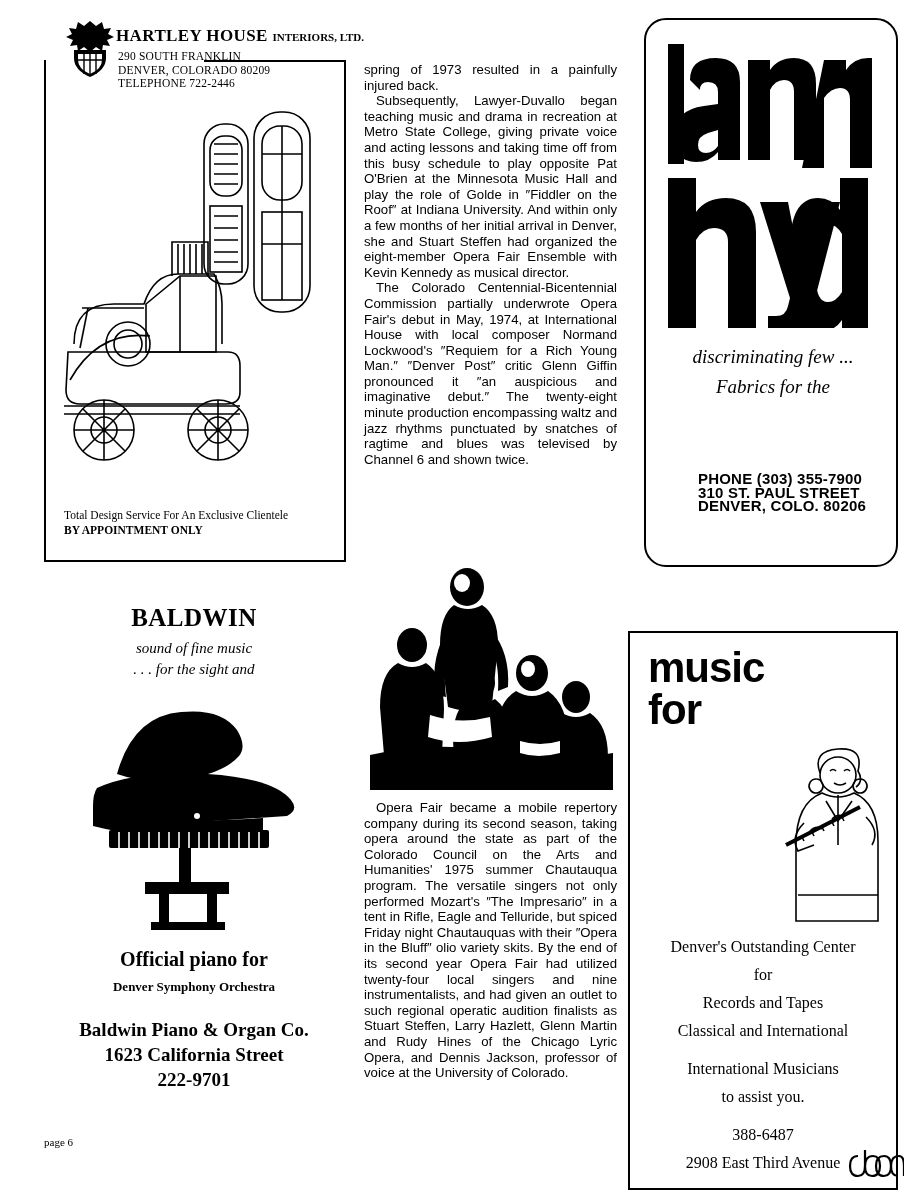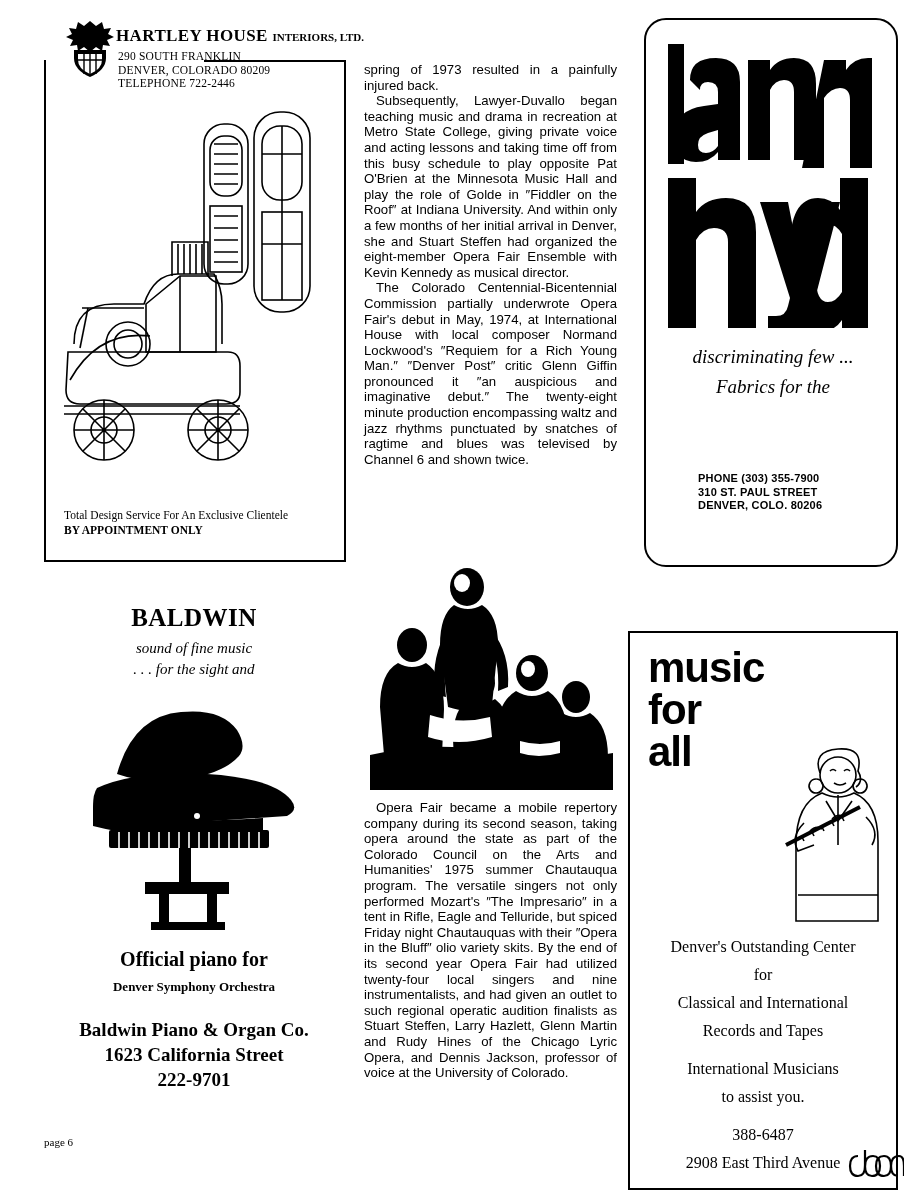--- a/index.html
+++ b/index.html
@@ -96,21 +96,21 @@
     border:2px solid #000;border-radius:22px;
   }
   .annhyde .logo{position:absolute;left:18px;top:18px;width:210px;height:290px;}
   .annhyde .fab{
     position:absolute;left:22px;top:322px;width:210px;
     font-family:"Liberation Serif", serif;font-style:italic;font-size:19px;line-height:30px;
     text-align:center;
   }
   .annhyde .contact{
     position:absolute;left:52px;top:452px;width:190px;
-    font-size:11px;line-height:13.5px;font-weight:bold;letter-spacing:.2px;
+    font-size:15px;line-height:13.5px;font-weight:bold;letter-spacing:.2px;
   }
 
   
   .mfa{
     position:absolute;left:628px;top:588px;width:266px;height:555px;
     border:2px solid #000;
     margin-top:43px;
   }
   .mfa .bigtype{
     position:absolute;left:18px;top:14px;width:130px;
@@ -316,21 +316,20 @@
       <div>PHONE (303)  355-7900</div>
       <div>310 ST. PAUL STREET</div>
       <div>DENVER, COLO. 80206</div>
     </div>
   </div>
 
   <div class="mfa">
     <div class="bigtype">
       <div>music</div>
       <div>for</div>
-      <div>all</div>
     </div>
 
     <svg class="flutist" viewBox="0 0 108 180">
       <g stroke="#000" stroke-width="1.6" fill="none">
 
         <circle cx="58" cy="30" r="18"></circle>
         <path d="M40 28 q-8 -22 18 -24 q26 -2 20 22 q6 10 -2 16"></path>
         <path d="M36 34 a7 7 0 1 0 0.1 0 M80 34 a7 7 0 1 0 0.1 0"></path>
 
         <path d="M50 26 q3 -3 6 0 M64 26 q3 -3 6 0"></path>
@@ -348,22 +347,22 @@
 
         <path d="M30 86 q6 -6 12 -2 M52 74 q6 -6 12 -2"></path>
 
         <path d="M18 150 h80"></path>
       </g>
     </svg>
 
     <div class="copy">
       <div>Denver's Outstanding Center</div>
       <div>for</div>
+      <div>Records and Tapes</div>
       <div>Classical and International</div>
-      <div>Records and Tapes</div>
       <span class="gap"></span>
       <div>International Musicians</div>
       <div>to assist you.</div>
       <span class="gap"></span>
       <div>388-6487</div>
       <div>2908 East Third Avenue</div>
     </div>
   </div>
 
   <div class="pagenum">page 6</div>

